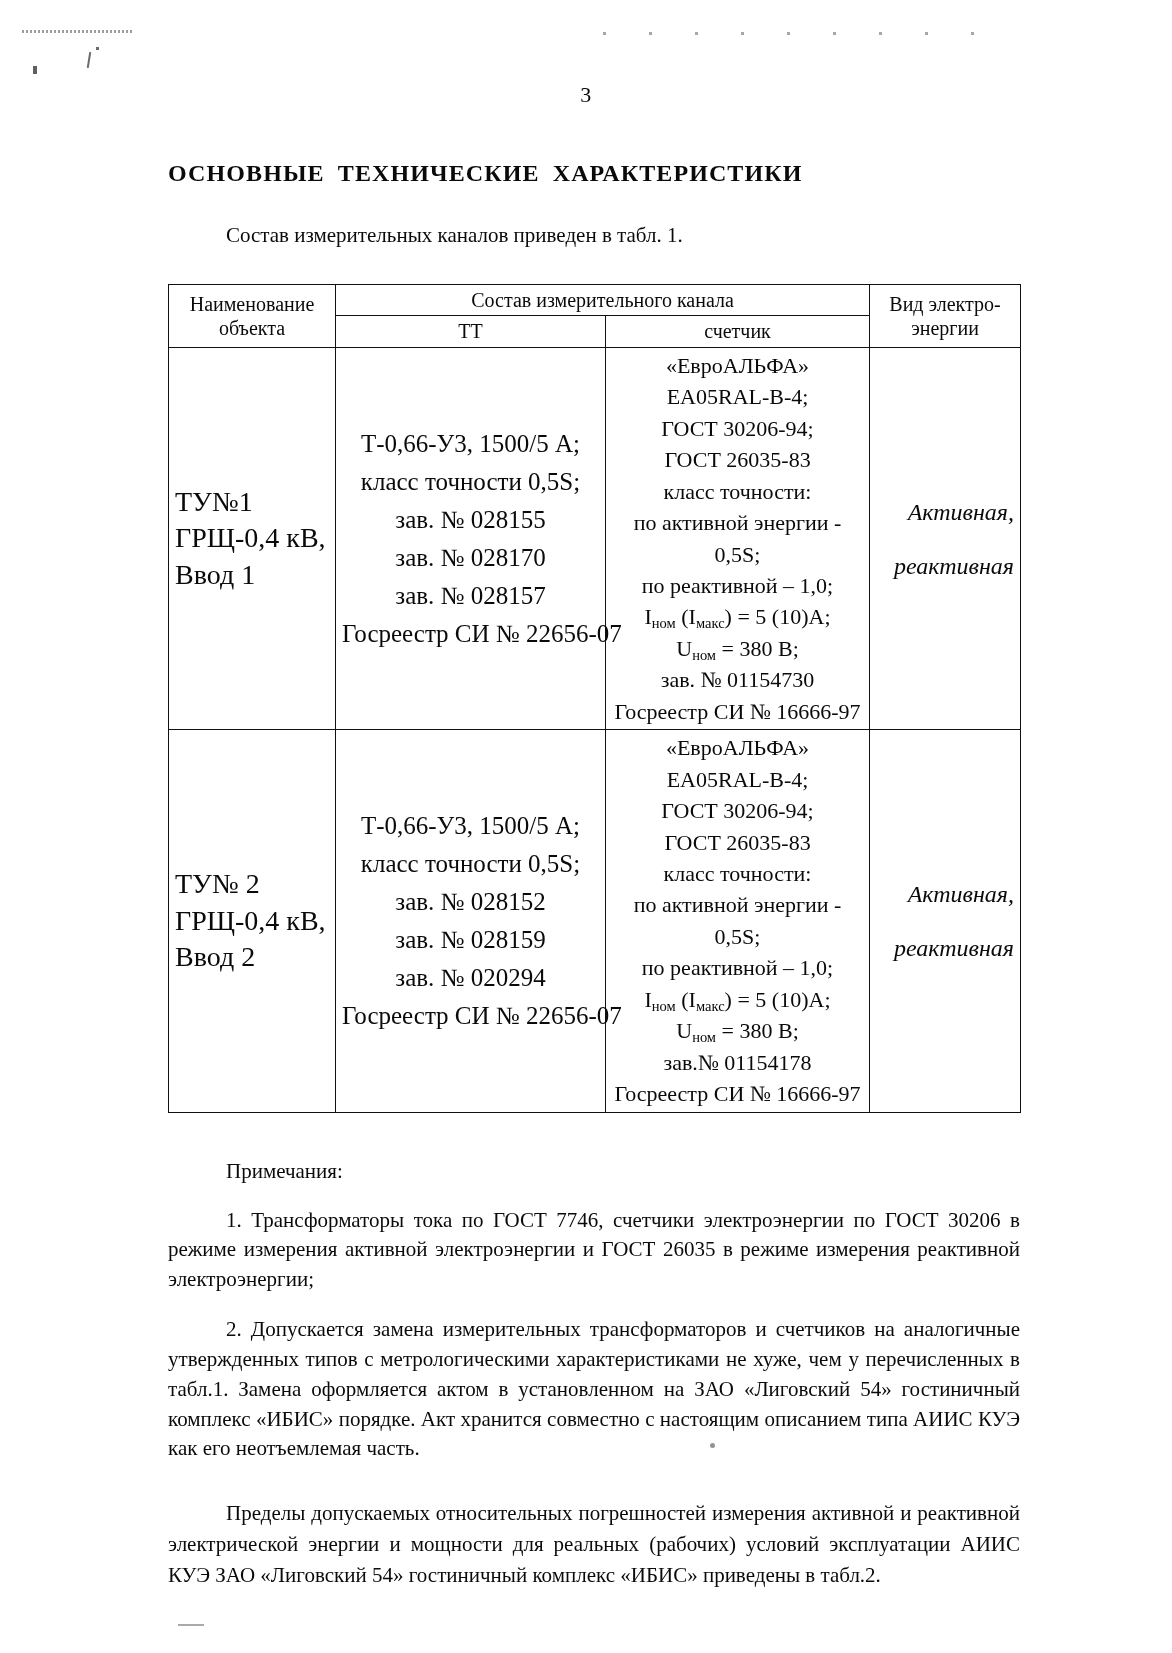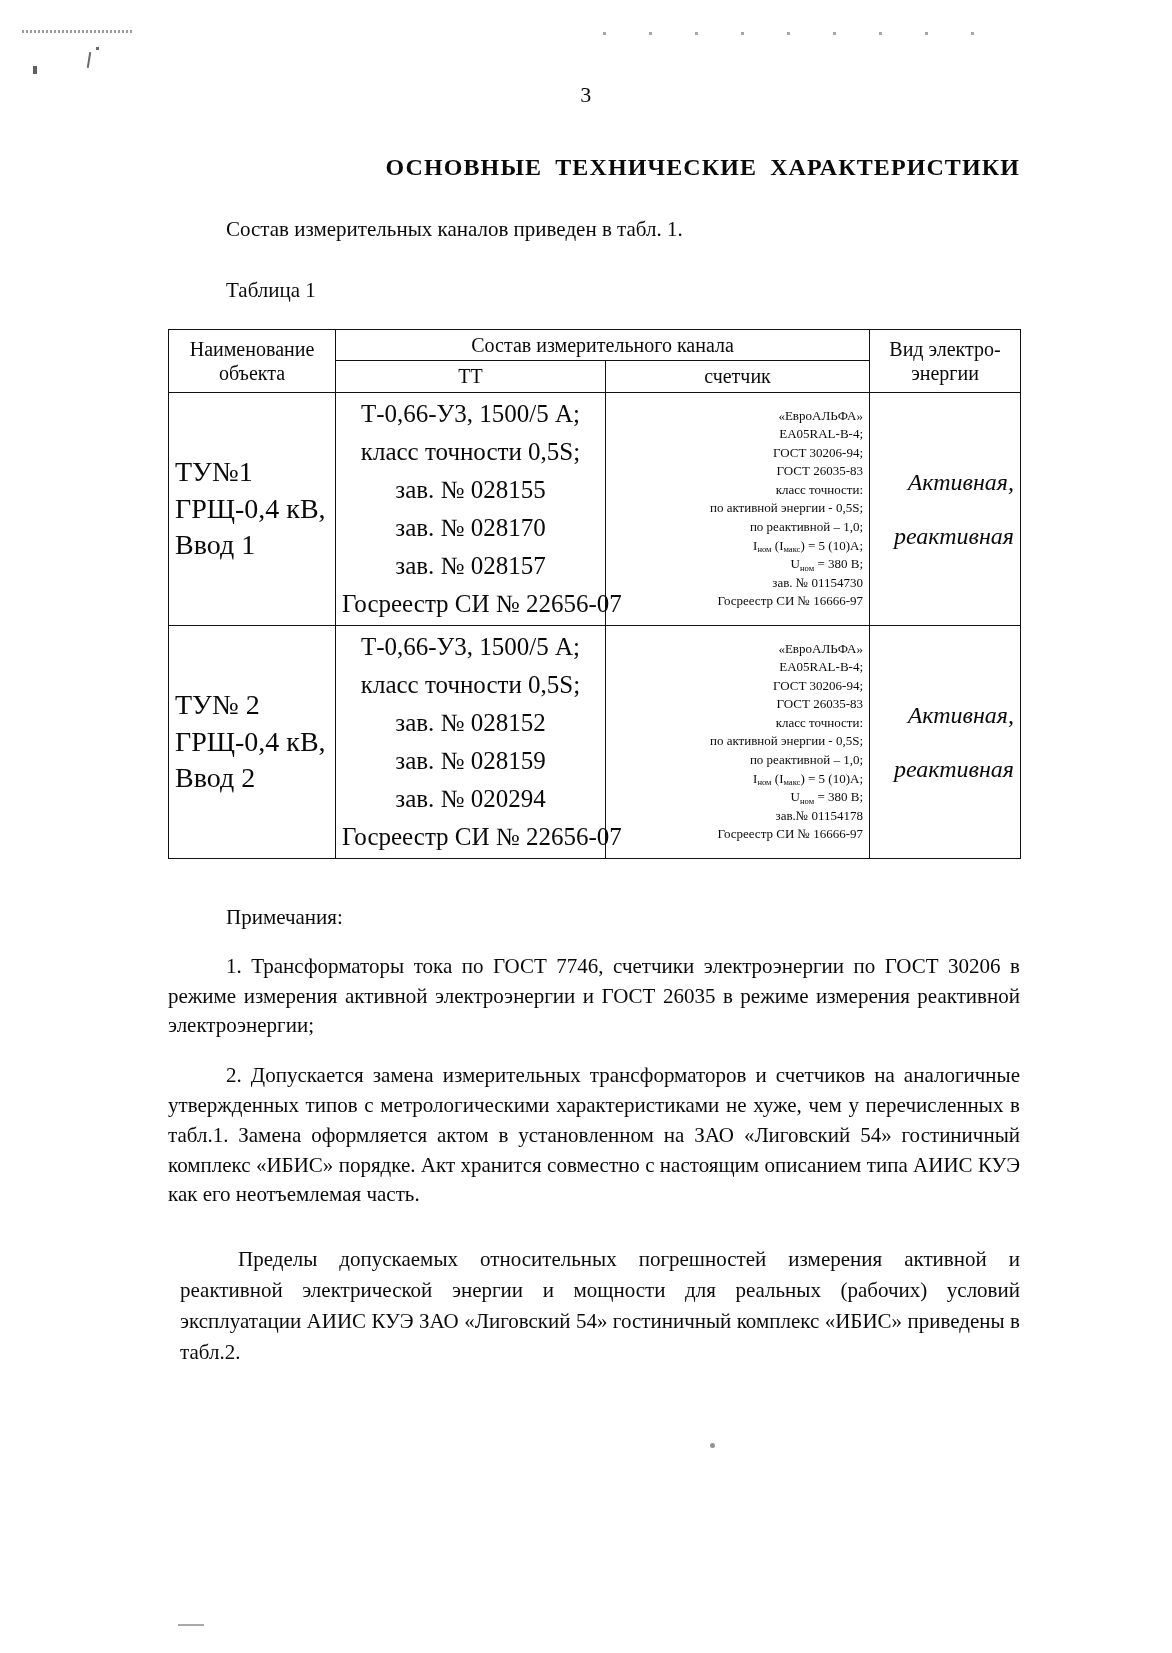--- a/index.html
+++ b/index.html
@@ -98,25 +98,25 @@
   }
 
   .content {
     position: absolute;
     left: 168px;
     top: 150px;
     width: 852px;
   }
 
   .doc-title {
-    text-align: right;
+    text-align: left;
     font-size: 24px;
     font-weight: 700;
     letter-spacing: 1.1px;
-    margin: 4px 0 36px 0;
+    margin: 10px 0 36px 0;
     word-spacing: 6px;
   }
 
   .lead-line {
     font-size: 21px;
     margin: 0 0 36px 0;
     padding-left: 58px;
   }
   .table-caption {
     font-size: 21px;
@@ -157,23 +157,23 @@
     padding-left: 7px;
     font-size: 28px;
   }
   td.tt-cell {
     text-align: center;
     line-height: 1.52;
     font-size: 25px;
   }
   td.tt-cell .lastline { white-space: nowrap; }
   td.sch-cell {
-    text-align: right;
+    text-align: center;
     line-height: 1.43;
-    font-size: 13px;
+    font-size: 22px;
     padding-left: 8px;
     padding-top: 5px;
     padding-bottom: 5px;
     vertical-align: top;
   }
   td.kind-cell {
     text-align: right;
     line-height: 1.0;
     font-size: 24px;
     font-style: italic;
@@ -193,21 +193,21 @@
     margin-bottom: 22px;
   }
   p.note {
     margin: 0 0 20px 0;
     text-indent: 58px;
     text-align: justify;
     line-height: 1.42;
     font-size: 21px;
   }
   p.para {
-    margin: 34px 0 0 12px;
+    margin: 34px 0 0 0;
     text-indent: 58px;
     text-align: justify;
     line-height: 1.47;
     font-size: 21px;
   }
 </style>
 </head>
 <body>
 
 <div id="page">
@@ -221,21 +221,20 @@
   <div class="bottom-mark"></div>
 
   <div class="page-number">3</div>
 
   <div class="content">
 
     <h1 class="doc-title">ОСНОВНЫЕ  ТЕХНИЧЕСКИЕ  ХАРАКТЕРИСТИКИ</h1>
 
     <div class="lead-line">Состав измерительных каналов приведен в табл. 1.</div>
 
-    <div class="table-caption">Таблица 1</div>
 
     <table class="spec">
       <colgroup>
         <col class="col-obj">
           <col class="col-tt">
           <col class="col-sch">
           <col class="col-kind">
       </colgroup>
       <thead>
         <tr>

